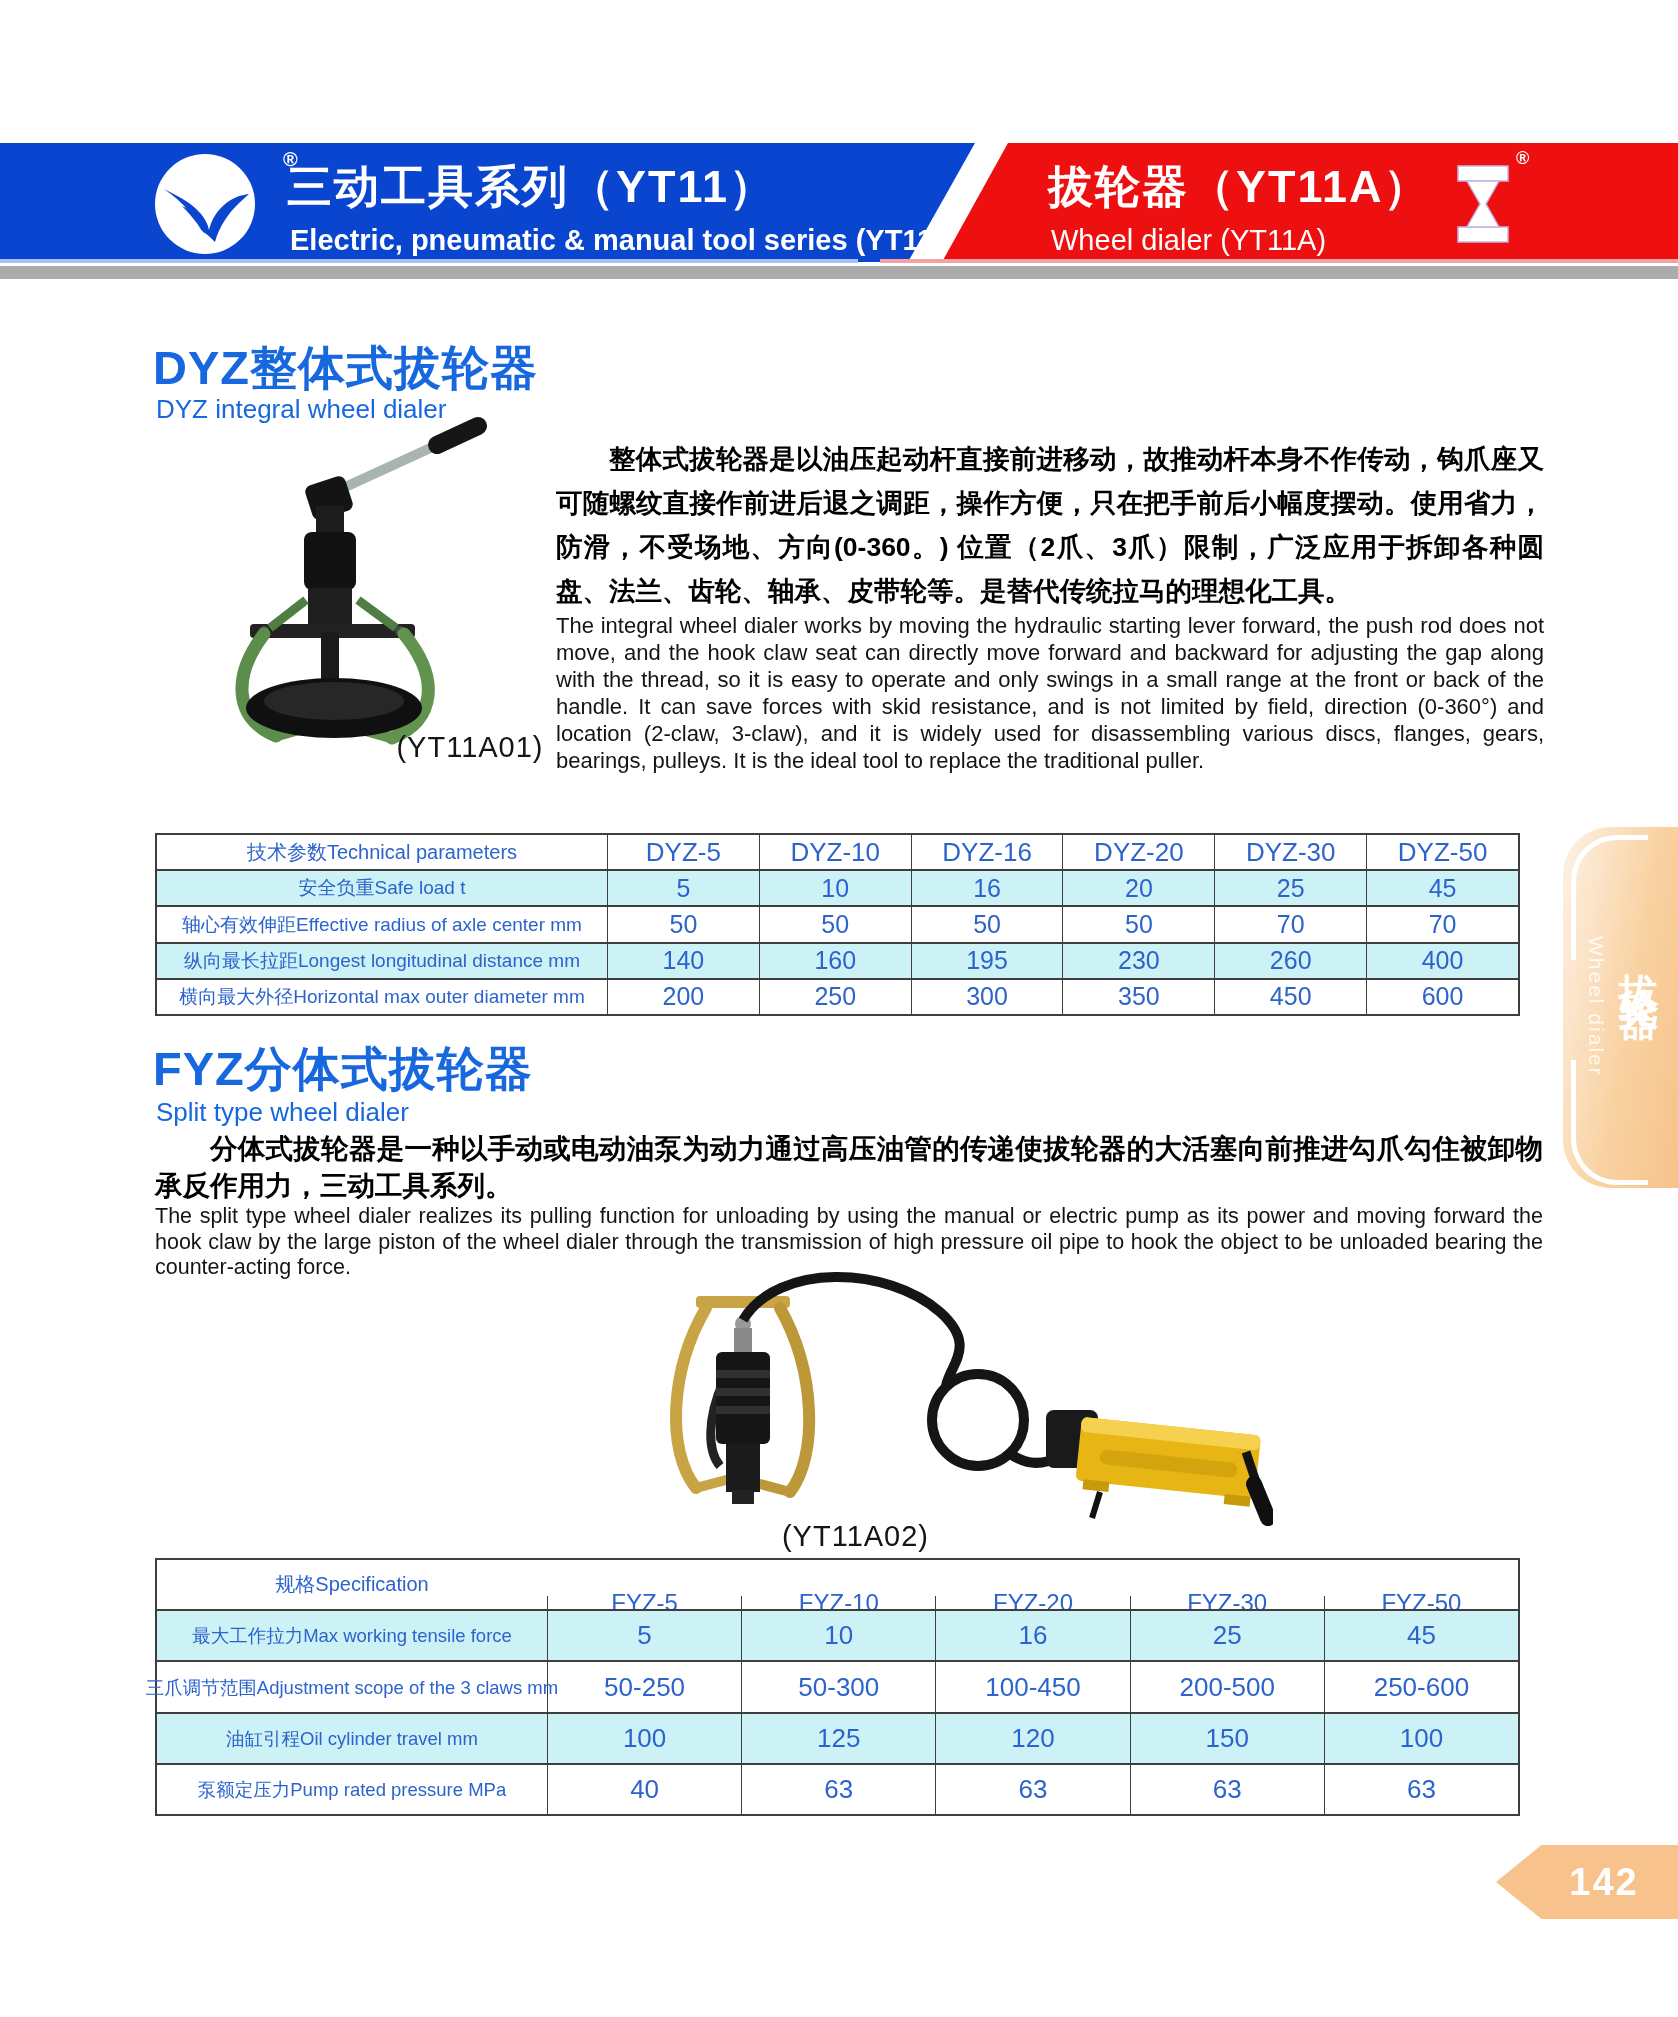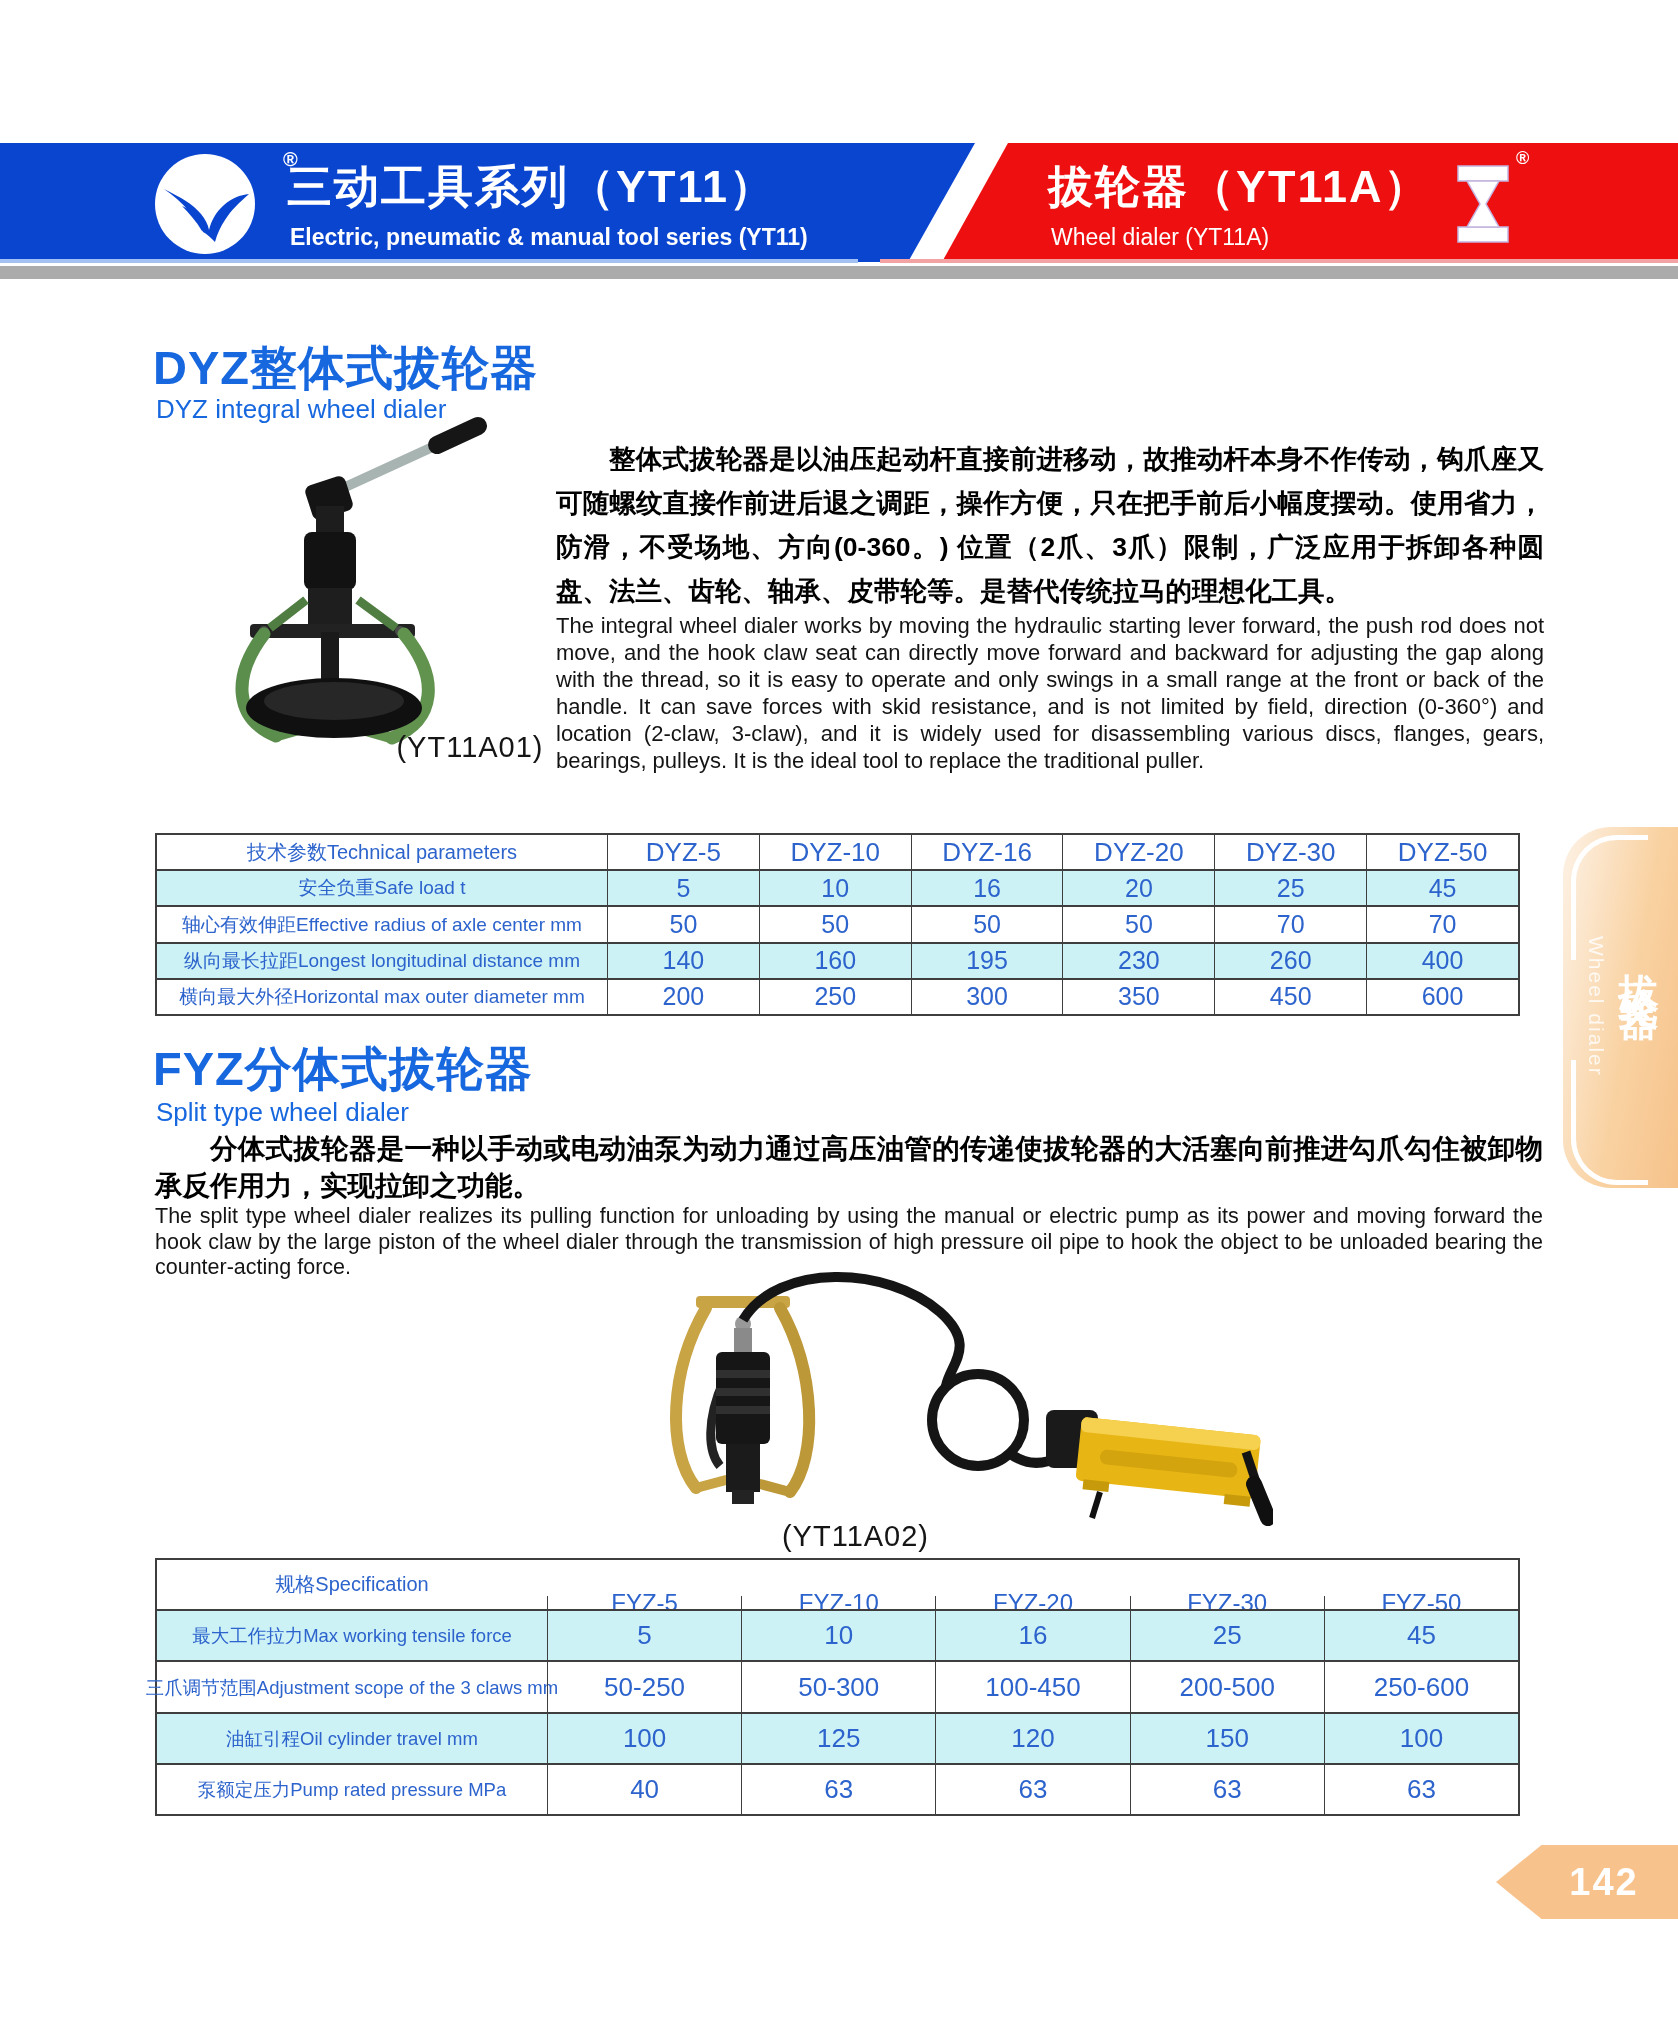--- a/index.html
+++ b/index.html
@@ -10,21 +10,21 @@
   .abs{position:absolute;}
 
   
   .band{position:absolute;left:0;top:143px;width:1678px;height:119px;}
   .band-blue{background:#0a45d0;clip-path:polygon(0 0,975px 0,908px 119px,0 119px);}
   .band-red{background:#ee1010;clip-path:polygon(1008px 0,1678px 0,1678px 119px,942px 119px);}
   .edge-blue{left:0;top:259px;width:858px;height:4px;background:#a3c2f3;}
   .edge-red{left:880px;top:259px;width:798px;height:4px;background:#f3a3a3;}
   .gray-bar{left:0;top:266px;width:1678px;height:13px;background:#ababab;}
   .hd-title{color:#fff;font-weight:bold;font-size:45px;letter-spacing:2px;white-space:nowrap;}
-  .hd-sub{color:#fff;font-size:23px;font-weight:600;white-space:nowrap;}
+  .hd-sub{color:#fff;font-size:29px;font-weight:600;white-space:nowrap;}
   .reg{color:#fff;font-size:20px;font-weight:bold;}
 
   
   .sec-title{color:#1767df;font-size:47px;font-weight:bold;white-space:nowrap;letter-spacing:1px;}
   .sec-sub{color:#1767df;font-size:26px;font-weight:500;white-space:nowrap;}
 
   
   .para-cn{color:#000;font-weight:600;text-align:justify;text-indent:2em;}
   .para-en{color:#141414;text-align:justify;}
   .caption{color:#151515;font-size:29px;text-align:center;letter-spacing:1px;}
@@ -162,21 +162,21 @@
     <div class="td">300</div>
     <div class="td">350</div>
     <div class="td">450</div>
     <div class="td">600</div>
   </div>
 </div>
 
 <div class="abs sec-title" style="left:153px;top:1038px;">FYZ分体式拔轮器</div>
 <div class="abs sec-sub" style="left:156px;top:1097px;text-align:right;">Split type wheel dialer</div>
 
-<div class="abs para-cn" style="left:155px;top:1130px;width:1388px;font-size:27.5px;line-height:37px;">分体式拔轮器是一种以手动或电动油泵为动力通过高压油管的传递使拔轮器的大活塞向前推进勾爪勾住被卸物承反作用力，实现拉卸之功能。</div>
+<div class="abs para-cn" style="left:155px;top:1130px;width:1388px;font-size:27.5px;line-height:37px;">分体式拔轮器是一种以手动或电动油泵为动力通过高压油管的传递使拔轮器的大活塞向前推进勾爪勾住被卸物承反作用力，三动工具系列。</div>
 <div class="abs para-en" style="left:155px;top:1204px;width:1388px;font-size:21.5px;line-height:25.5px;">The split type wheel dialer realizes its pulling function for unloading by using the manual or electric pump as its power and moving forward the hook claw by the large piston of the wheel dialer through the transmission of high pressure oil pipe to hook the object to be unloaded bearing the counter-acting force.</div>
 
 <svg class="abs" style="left:648px;top:1260px;" width="625" height="268" viewBox="0 0 625 268">
   <rect x="48" y="36" width="94" height="12" rx="4" fill="#c9a445"></rect>
   <path d="M58 48 C22 110 18 190 48 228" stroke="#c9a445" stroke-width="12" fill="none" stroke-linecap="round"></path>
   <path d="M48 228 L78 220" stroke="#c9a445" stroke-width="10" stroke-linecap="round"></path>
   <path d="M132 48 C168 112 170 196 142 232" stroke="#bd9838" stroke-width="12" fill="none" stroke-linecap="round"></path>
   <path d="M142 232 L112 224" stroke="#bd9838" stroke-width="10" stroke-linecap="round"></path>
   <path d="M76 120 C58 160 60 192 72 206" stroke="#222222" stroke-width="9" fill="none"></path>
   <circle cx="95" cy="64" r="8" fill="#999999"></circle>

